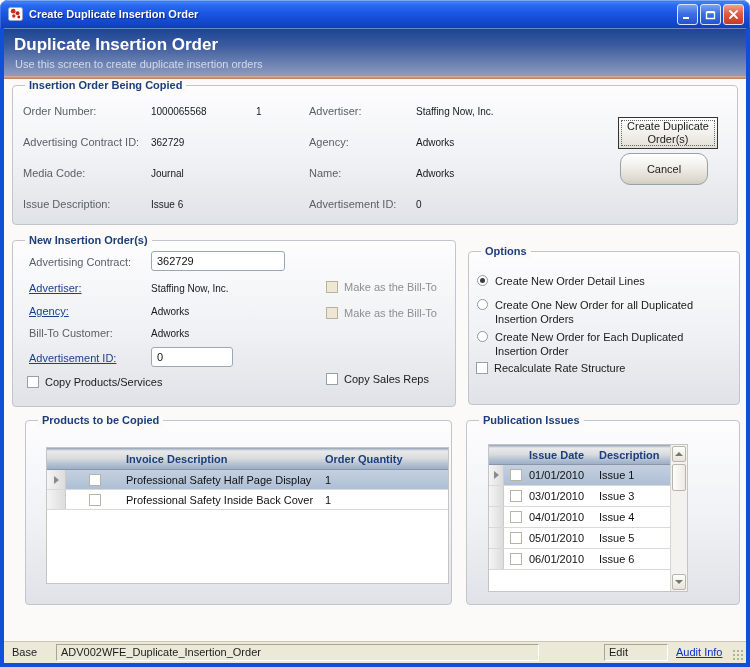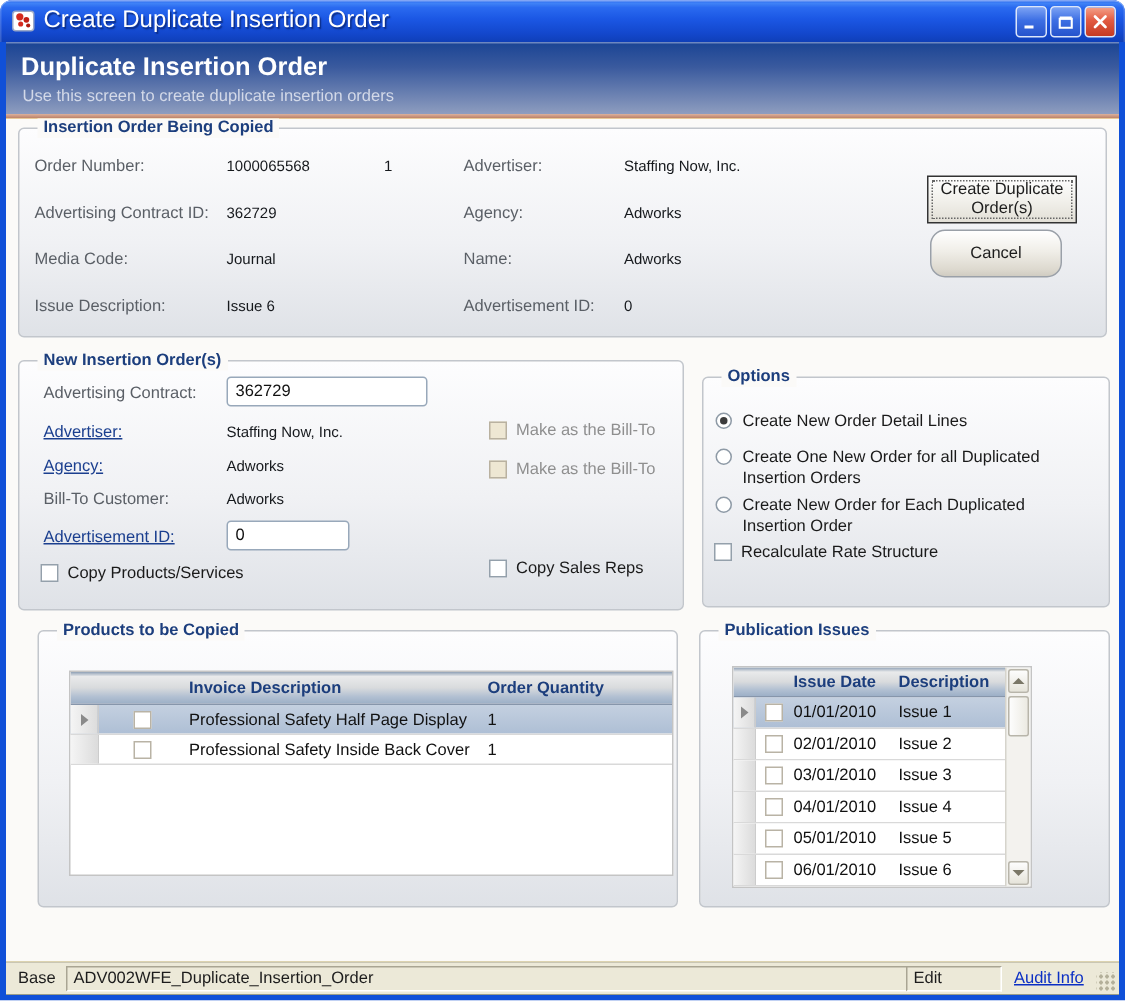--- a/index.html
+++ b/index.html
@@ -7,21 +7,21 @@
 
   .window { position: relative; width: 750px; height: 667px; background: #1050d8; border-radius: 8px 8px 0 0; overflow: hidden; }
 
   
   .titlebar { position: absolute; top: 0; left: 0; right: 0; height: 28px;
     background: linear-gradient(180deg,#2a66ee 0%,#3f82f6 8%,#2a6af0 18%,#1b57e4 45%,#1347cc 80%,#0f3fb8 100%);
     border-radius: 7px 7px 0 0;
     box-shadow: inset 0 1px 0 rgba(255,255,255,.4), inset 1px 0 0 rgba(255,255,255,.18), inset -1px 0 0 rgba(255,255,255,.18);
     display: flex; align-items: center; padding: 0 6px 0 8px; }
   .app-icon { width: 16px; height: 16px; flex: none; margin-right: 5px; }
-  .titlebar-text { color: #fff; font-size: 16px; font-weight: normal; text-shadow: 1px 1px 1px #0a2a80; flex: 1;
+  .titlebar-text { color: #fff; font-size: 11px; font-weight: bold; text-shadow: 1px 1px 1px #0a2a80; flex: 1;
     white-space: nowrap; overflow: hidden; }
   .win-buttons { display: flex; gap: 2px; }
   .win-btn { width: 21px; height: 21px; border-radius: 3px; border: 1px solid #dce6fa; cursor: pointer;
     display: flex; align-items: center; justify-content: center; padding: 0; }
   .win-btn.blue { background: linear-gradient(180deg,#7ba2f4 0%,#3d6fe4 45%,#2553cc 100%); }
   .win-btn.red  { background: linear-gradient(180deg,#f4a088 0%,#e25b42 45%,#c43a22 100%); }
 
   
   .window-body { position: absolute; top: 28px; left: 4px; right: 4px; bottom: 4px; background: #eab308; overflow: hidden; }
   .banner { position: absolute; top: 0; left: 0; right: 0; height: 48px;
@@ -118,21 +118,21 @@
   .sc-thumb { position: absolute; left: 1px; right: 1px; top: 19px; height: 27px; cursor: grab;
     background: linear-gradient(90deg,#fdfdfd,#eceae2); border: 1px solid #b8b5aa; border-radius: 2px; }
 
   
   .statusbar { position: absolute; left: 0; right: 0; bottom: 0; height: 22px; background: #ece9d8;
     border-top: 1px solid #c9c6b4; font-size: 11px; }
   .sb-mode { position: absolute; left: 8px; top: 4px; color: #1c1c1c; }
   .sb-cell { position: absolute; top: 2px; height: 17px; line-height: 15px; padding-left: 4px;
     border: 1px solid #a9a593; border-right-color: #ffffff; border-bottom-color: #ffffff;
     background: #ece9d8; color: #1c1c1c; white-space: nowrap; overflow: hidden; }
-  .sb-field { left: 40px; width: 620px; }
+  .sb-field { left: 52px; width: 483px; }
   .sb-edit { left: 600px; width: 64px; }
   .sb-audit { position: absolute; left: 672px; top: 4px; color: #0b2fc4; text-decoration: underline; cursor: pointer; }
   .sb-grip { position: absolute; right: 2px; bottom: 2px; width: 13px; height: 13px;
     background-image: radial-gradient(#b4b09a 1.2px, transparent 1.3px); background-size: 4px 4px;
     background-position: 1px 1px; cursor: nwse-resize; }
 </style>
 </head>
 <body>
 
 <div class="window">
@@ -315,28 +315,20 @@
                   <span class="t-cb"></span>
                 </span>
               <span class="cell i-date">01/01/2010</span>
               <span class="cell i-desc">Issue 1</span>
             </div>
             <div class="t-row">
               <span class="t-sel"></span>
               <span class="t-cb-wrap">
                   <span class="t-cb"></span>
                 </span>
-              <span class="cell i-date">02/01/2010</span>
-              <span class="cell i-desc">Issue 2</span>
-            </div>
-            <div class="t-row">
-              <span class="t-sel"></span>
-              <span class="t-cb-wrap">
-                  <span class="t-cb"></span>
-                </span>
               <span class="cell i-date">03/01/2010</span>
               <span class="cell i-desc">Issue 3</span>
             </div>
             <div class="t-row">
               <span class="t-sel"></span>
               <span class="t-cb-wrap">
                   <span class="t-cb"></span>
                 </span>
               <span class="cell i-date">04/01/2010</span>
               <span class="cell i-desc">Issue 4</span>

